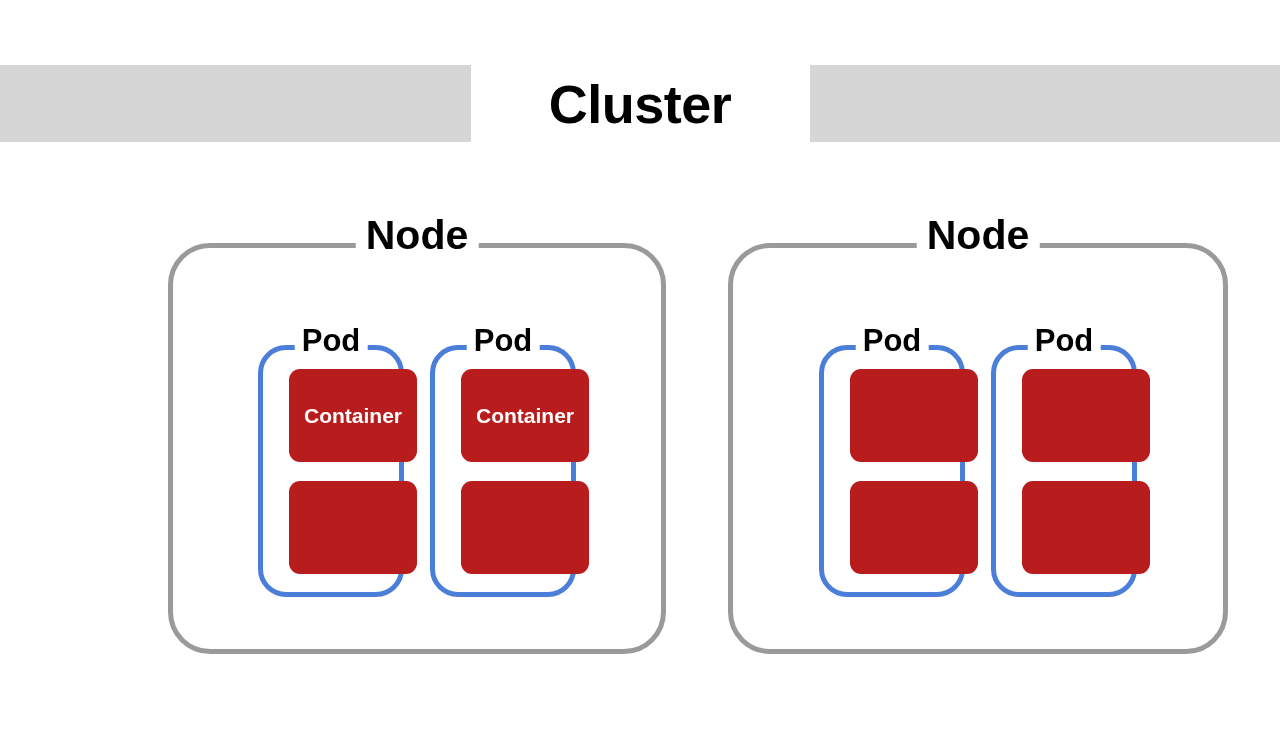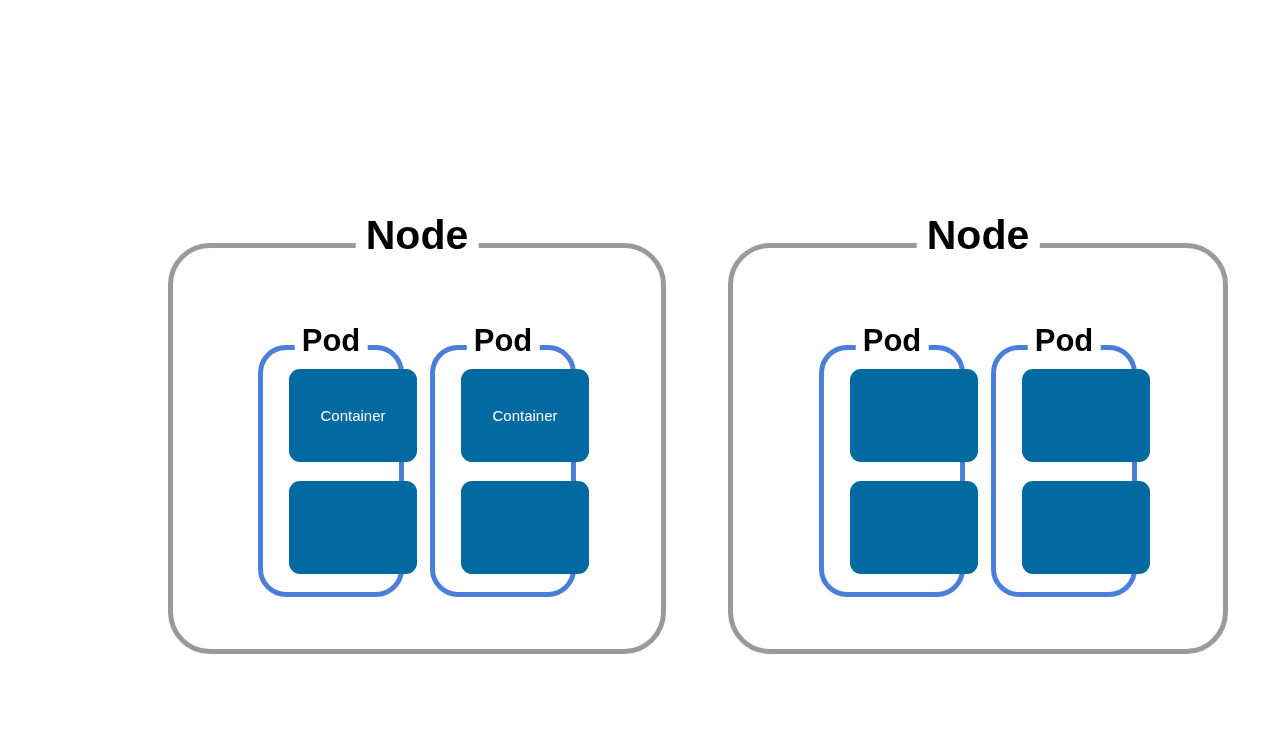--- a/index.html
+++ b/index.html
@@ -125,36 +125,41 @@
     color: #000000;
     line-height: 1;
     white-space: nowrap;
   }
 
   
   .container-box {
     width: 128px;
     height: 93px;
     border-radius: 11px;
-    background: #0369a1;
+    background: #b91c1c;
     display: flex;
     align-items: center;
     justify-content: center;
     color: #ffffff;
-    font-size: 15px;
-    font-weight: normal;
+    font-size: 21px;
+    font-weight: bold;
     line-height: 1;
     white-space: nowrap;
   }
 </style>
 </head>
 <body>
 
 <div id="canvas">
 
+  <div class="cluster-band">
+    <div class="cluster-bar"></div>
+    <div class="cluster-title">Cluster</div>
+    <div class="cluster-bar"></div>
+  </div>
 
   <div class="node" id="node-0">
     <div class="node-legend">Node</div>
     <div class="pod-row">
 
       <div class="pod">
         <div class="pod-legend">Pod</div>
         <div class="container-box">Container</div>
         <div class="container-box"></div>
       </div>

